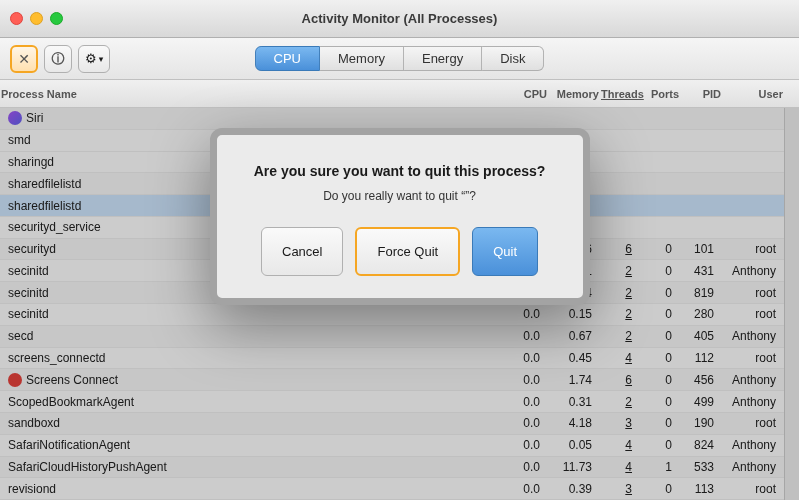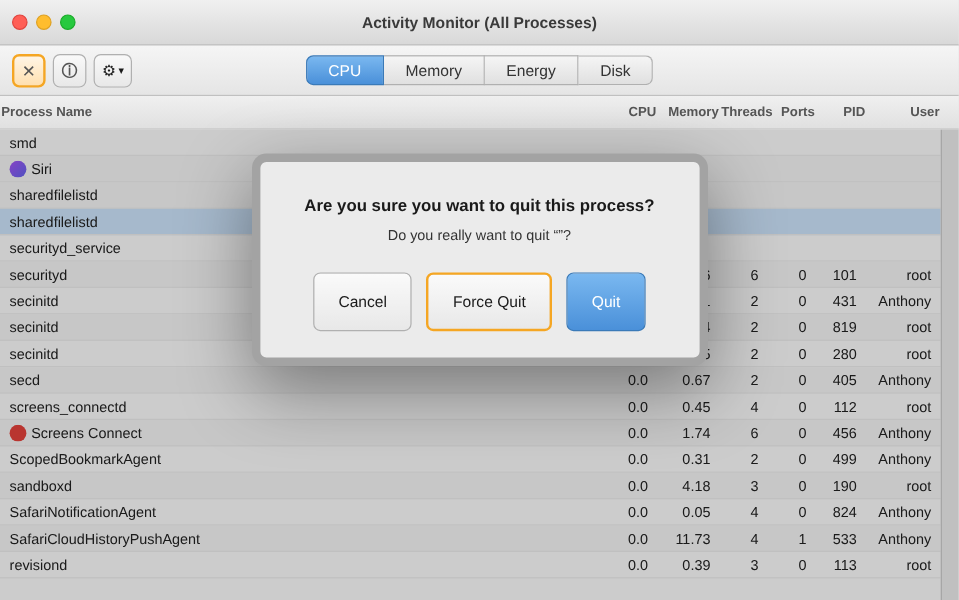--- a/index.html
+++ b/index.html
@@ -267,21 +267,21 @@
       border: 1px solid #3a7ab8;
       background: linear-gradient(to bottom, #7ab8f0, #4a90d9);
       font-size: 13px;
       cursor: pointer;
       color: white;
       font-weight: 500;
     }
 
     .col-w1 { width: 52px; }
     .col-w2 { width: 52px; }
-    .col-w3 { width: 40px; }
+    .col-w3 { width: 40px; text-decoration: underline; }
     .col-w4 { width: 40px; }
     .col-w5 { width: 42px; }
     .col-w6 { width: 62px; }
   </style>
 </head>
 <body>
 
 <div class="title-bar">
   <div class="traffic-lights">
     <div class="traffic-light tl-close"></div>
@@ -319,35 +319,46 @@
   <div class="col-header col-w4">Ports</div>
   <div class="col-header col-w5">PID</div>
   <div class="col-header col-w6">User</div>
   <div style="width:15px;"></div>
 </div>
 
 <div class="main">
   <div class="process-list">
     <div class="list-wrapper">
 
-    <div class="process-row">
-          <div class="cell name">
-            <span>smd</span>
+    <div class="process-row striped">
+          <div class="cell name">
+            <div class="cell-icon siri-icon"></div>
+            <span>Siri</span>
           </div>
           <div class="cell col-w1"></div>
           <div class="cell col-w2"></div>
           <div class="cell col-w3"></div>
           <div class="cell col-w4"></div>
           <div class="cell col-w5"></div>
           <div class="cell col-w6"></div>
         </div>
-        <div class="process-row striped">
-          <div class="cell name">
-            <div class="cell-icon siri-icon"></div>
-            <span>Siri</span>
+        <div class="process-row">
+          <div class="cell name">
+            <span>smd</span>
+          </div>
+          <div class="cell col-w1"></div>
+          <div class="cell col-w2"></div>
+          <div class="cell col-w3"></div>
+          <div class="cell col-w4"></div>
+          <div class="cell col-w5"></div>
+          <div class="cell col-w6"></div>
+        </div>
+        <div class="process-row">
+          <div class="cell name">
+            <span>sharingd</span>
           </div>
           <div class="cell col-w1"></div>
           <div class="cell col-w2"></div>
           <div class="cell col-w3"></div>
           <div class="cell col-w4"></div>
           <div class="cell col-w5"></div>
           <div class="cell col-w6"></div>
         </div>
         <div class="process-row striped">
           <div class="cell name">

